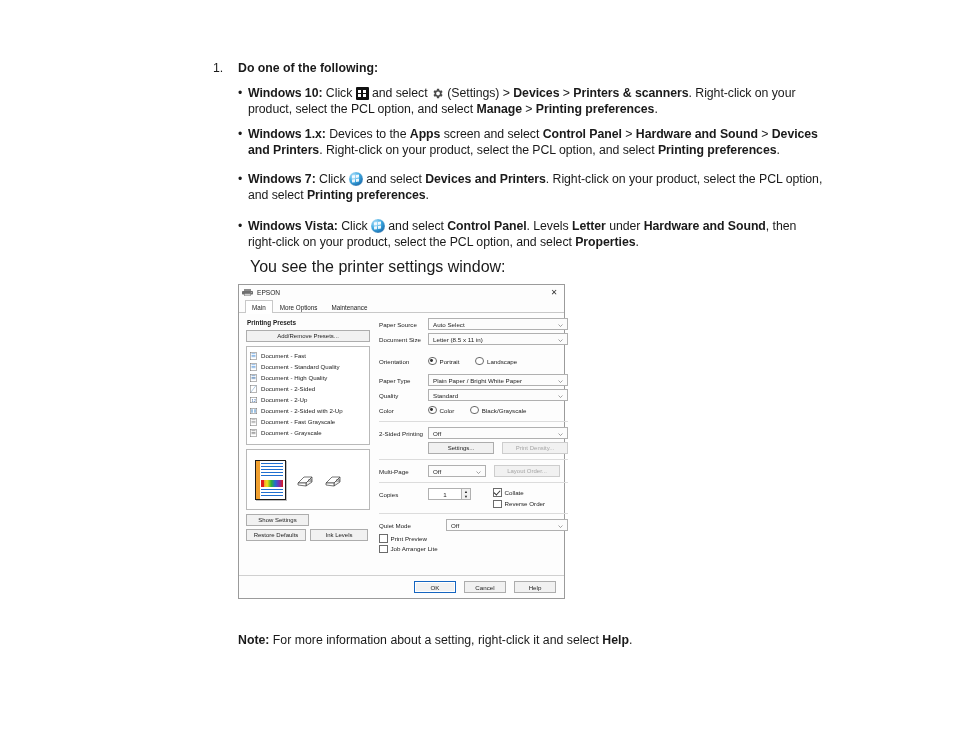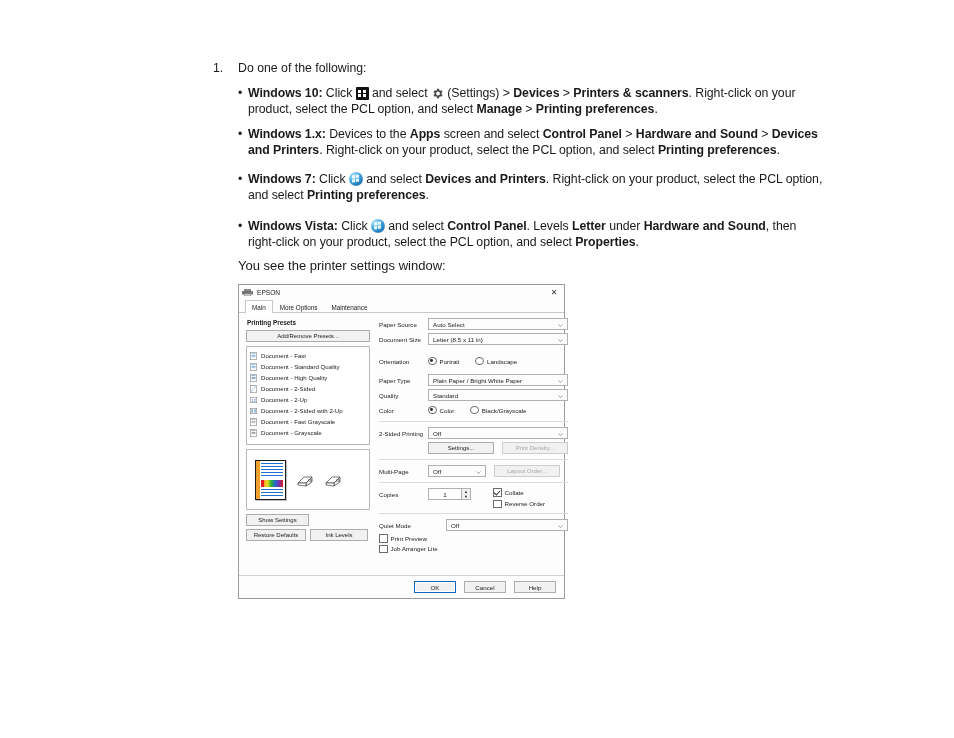--- a/index.html
+++ b/index.html
@@ -5,29 +5,29 @@
   html,body{margin:0;padding:0;}
   body{
     width:954px;height:738px;background:#ffffff;
     font-family:"Liberation Sans", sans-serif;
     color:#1a1a1a;overflow:hidden;position:relative;
   }
   
   .doc{position:absolute;left:0;top:0;width:954px;height:738px;}
   .step-row{position:absolute;left:213px;top:61px;width:620px;display:flex;}
   .step-num{width:25px;font-size:12.3px;line-height:15px;}
-  .step-text{font-size:12.3px;line-height:15px;}
+  .step-text{font-size:12.3px;line-height:15px;font-weight:bold;}
 
   .bullets{position:absolute;left:238px;top:86px;width:585px;}
   .bullet{display:flex;margin-bottom:9px;}
   .bullet .dot{width:10px;flex:0 0 10px;font-size:12.3px;line-height:15.5px;}
   .bullet .btext{font-size:12.3px;line-height:15.5px;letter-spacing:-0.05px;}
   b{font-weight:bold;margin-top:39px;}
 
-  .yousee{position:absolute;left:238px;top:258px;font-size:13px;}
+  .yousee{position:absolute;left:250px;top:258px;font-size:16px;}
   .note{position:absolute;left:238px;top:633px;font-size:12.3px;}
   .pageno{position:absolute;left:0;top:681px;width:954px;text-align:center;
           font-size:11.5px;font-weight:bold;}
 
   
   .ico{display:inline-block;vertical-align:-3px;}
   .ico-win10{width:13px;height:13px;background:#111;border-radius:1px;position:relative;}
   .ico-win10::before{content:"";position:absolute;left:2.5px;top:2.5px;width:8px;height:8px;
       background:
         linear-gradient(#fff,#fff) 0 0/3.4px 3.4px no-repeat,
@@ -455,14 +455,17 @@
       </div>
     </div>
 
     <div class="dlg-footer">
       <div class="fbtn primary">OK</div>
       <div class="fbtn">Cancel</div>
       <div class="fbtn">Help</div>
     </div>
   </div>
 
+  <div class="note">
+    <b>Note:</b><span> For more information about a setting, right-click it and select </span><b>Help</b><span>.</span>
+  </div>
 
 </div>
 
 </body></html>

